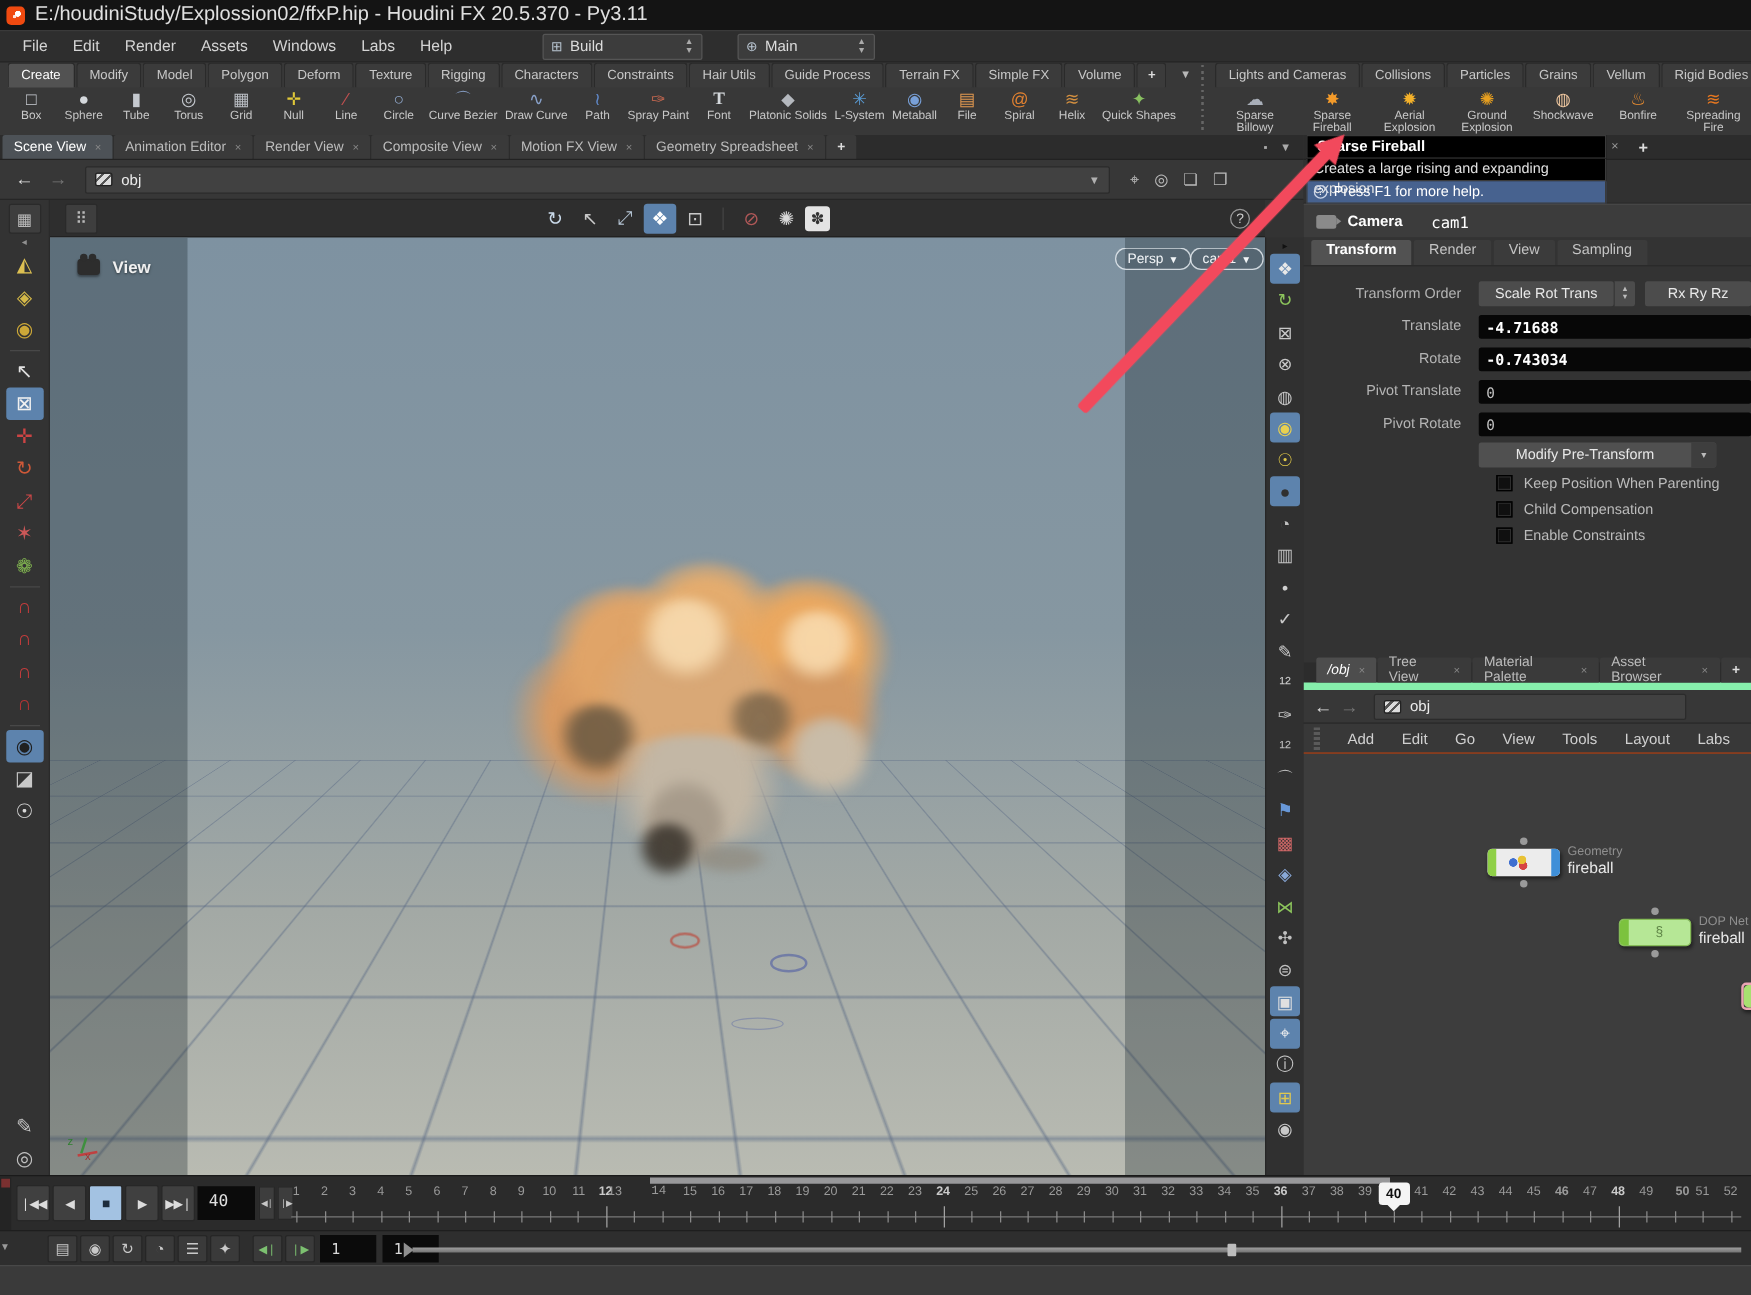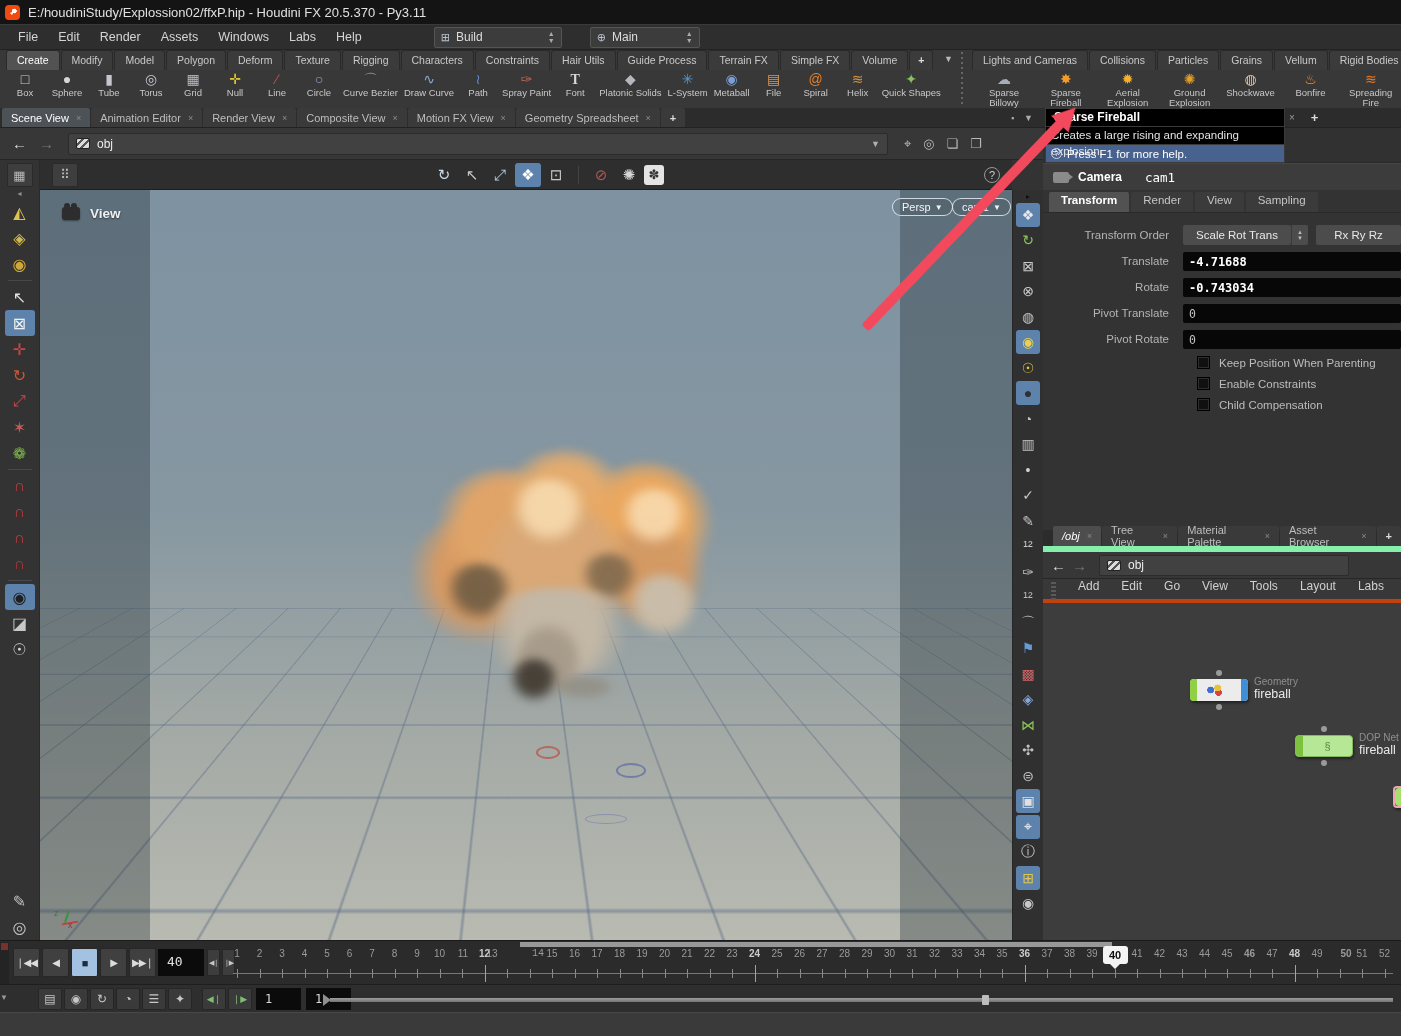--- a/index.html
+++ b/index.html
@@ -3,21 +3,21 @@
 <meta charset="utf-8">
 <style>
 html,body{margin:0;padding:0}
 body{width:1401px;height:1036px;position:relative;background:#333;overflow:hidden;
   font-family:"Liberation Sans",sans-serif;color:#ccc}
 *{box-sizing:border-box}
 .ab{position:absolute}
 
 #titlebar{left:0;top:0;width:1401px;height:24px;background:#141414;display:flex;align-items:center;gap:8px;padding-left:5px}
 #logo{width:15px;height:15px;border-radius:4px;background:radial-gradient(circle at 62% 40%,#fff 0 2.2px,rgba(255,255,255,0) 2.6px),radial-gradient(circle at 45% 55%,rgba(255,255,255,.85) 0 1.2px,rgba(255,255,255,0) 1.6px),#f04a10}
-#wtitle{font-size:13px;color:#e0e0e0}
+#wtitle{font-size:16px;color:#e0e0e0}
 
 #menubar{left:0;top:24px;width:1401px;height:25px;background:#2e2e2e;display:flex;align-items:center;padding-left:8px;border-top:1px solid #3a3a3a}
 .mitem{padding:2px 10px;font-size:12.5px;color:#d4d4d4}
 .mselect{height:21px;background:#3c3c3c;border:1px solid #555;border-radius:2px;display:flex;align-items:center;gap:6px;padding:0 6px;font-size:12px;color:#ddd}
 #buildSel{margin-left:62px;width:128px}
 #mainSel{margin-left:28px;width:110px}
 .selic{font-size:11px;color:#b8c4d0}
 .spin{margin-left:auto;font-size:7px;line-height:7px;color:#aaa;text-align:center}
 
 #shelf{left:0;top:49px;width:1401px;height:59px;background:#383838;border-top:1px solid #222}
@@ -140,21 +140,21 @@
 .cbrow{height:21px;display:flex;align-items:center;gap:9px;padding-left:154px}
 .cbox{width:13px;height:13px;background:#101010;border:1px solid #000;box-shadow:inset 0 0 0 1px #2e2e2e;flex:none}
 .cblabel{font-size:11.5px;color:#bcbcbc}
 
 #netsec{position:absolute;left:0;top:422px;right:0;bottom:0;display:flex;flex-direction:column}
 #netTabs{height:22px;background:#2c2c2c;display:flex;gap:1px;padding-left:10px;border-bottom:6px solid #86efac;align-items:flex-end}
 #netTabs .ptab{height:20px}
 #netTabs .ptab.active{font-style:italic;background:#4d4d4d}
 #netPath{height:27px;background:#373737;display:flex;align-items:center;border-bottom:1px solid #262626}
 #netField{margin-left:12px;width:250px;height:21px;background:#414141;border:1px solid #2b2b2b;border-radius:2px;display:flex;align-items:center;gap:7px;padding:0 7px;font-size:12px;color:#ececec}
-#netMenu{height:24px;background:#383838;display:flex;align-items:flex-start;padding-left:24px;border-bottom:4px solid #c2410c;position:relative}
+#netMenu{height:24px;background:#383838;display:flex;align-items:center;padding-left:24px;border-bottom:1px solid #c2410c;position:relative}
 #netGrip{position:absolute;left:8px;top:3px;width:5px;height:18px;background:repeating-linear-gradient(180deg,#5a5a5a 0 2px,transparent 2px 4px)}
 .nmenu{padding:0 11px;font-size:12px;color:#d0d0d0}
 #netCanvas{flex:1;background:#3d3d3d;position:relative;overflow:hidden}
 .node{position:absolute;width:58px;height:22px;border-radius:4px;box-shadow:1px 2px 3px rgba(0,0,0,.45)}
 .nbody{position:absolute;inset:0;border-radius:4px;overflow:hidden;display:flex}
 .node.geo .nbody{background:#ececec}
 .node.dop .nbody{background:#b6e796;border:1px solid #85bb57}
 .stripeL{width:7px;background:#8fd047;flex:none}
 .node.dop .stripeL{background:#7cc23e}
 .stripeR{width:7px;background:#3f8fd8;flex:none;margin-left:auto}
@@ -585,32 +585,38 @@
         </div>
         <div class="prow">
           <div class="plabel">Pivot Translate</div>
           <div class="pfield dim">0</div>
         </div>
         <div class="prow">
           <div class="plabel">Pivot Rotate</div>
           <div class="pfield dim">0</div>
         </div>
       </div>
+    <div class="prow" style="height:24px">
+      <div id="preT">
+        <span>Modify Pre-Transform</span>
+        <span class="arr">▼</span>
+      </div>
+    </div>
     <div id="cbRows">
         <div class="cbrow">
           <div class="cbox"></div>
           <div class="cblabel">Keep Position When Parenting</div>
         </div>
         <div class="cbrow">
           <div class="cbox"></div>
-          <div class="cblabel">Enable Constraints</div>
+          <div class="cblabel">Child Compensation</div>
         </div>
         <div class="cbrow">
           <div class="cbox"></div>
-          <div class="cblabel">Child Compensation</div>
+          <div class="cblabel">Enable Constraints</div>
         </div>
       </div>
   </div>
   <div id="netsec">
     <div id="netTabs">
         <div class="ptab active">
           <div>/obj</div>
           <div class="px">×</div>
         </div>
         <div class="ptab">
@@ -729,21 +735,21 @@
       <div class="rnum" style="left: 173px;">9</div>
       <div class="rtick" style="left: 184px;"></div>
       <div class="rnum" style="left: 195.5px;">10</div>
       <div class="rtick" style="left: 206.5px;"></div>
       <div class="rnum" style="left: 219px;">11</div>
       <div class="rtick" style="left: 229px;"></div>
       <div class="rnum big" style="left: 240.5px;">12</div>
       <div class="rtick big" style="left: 251.5px;"></div>
       <div class="rnum" style="left: 248px;">13</div>
       <div class="rtick" style="left: 274px;"></div>
-      <div class="rnum" style="left: 294px; font-family: Liberation Mono, monospace;">14</div>
+      <div class="rnum" style="left: 283px; font-family: Liberation Mono, monospace;">14</div>
       <div class="rtick" style="left: 296.5px;"></div>
       <div class="rnum" style="left: 308px;">15</div>
       <div class="rtick" style="left: 319px;"></div>
       <div class="rnum" style="left: 330.5px;">16</div>
       <div class="rtick" style="left: 341.5px;"></div>
       <div class="rnum" style="left: 353px;">17</div>
       <div class="rtick" style="left: 364px;"></div>
       <div class="rnum" style="left: 375.5px;">18</div>
       <div class="rtick" style="left: 386.5px;"></div>
       <div class="rnum" style="left: 398px;">19</div>

